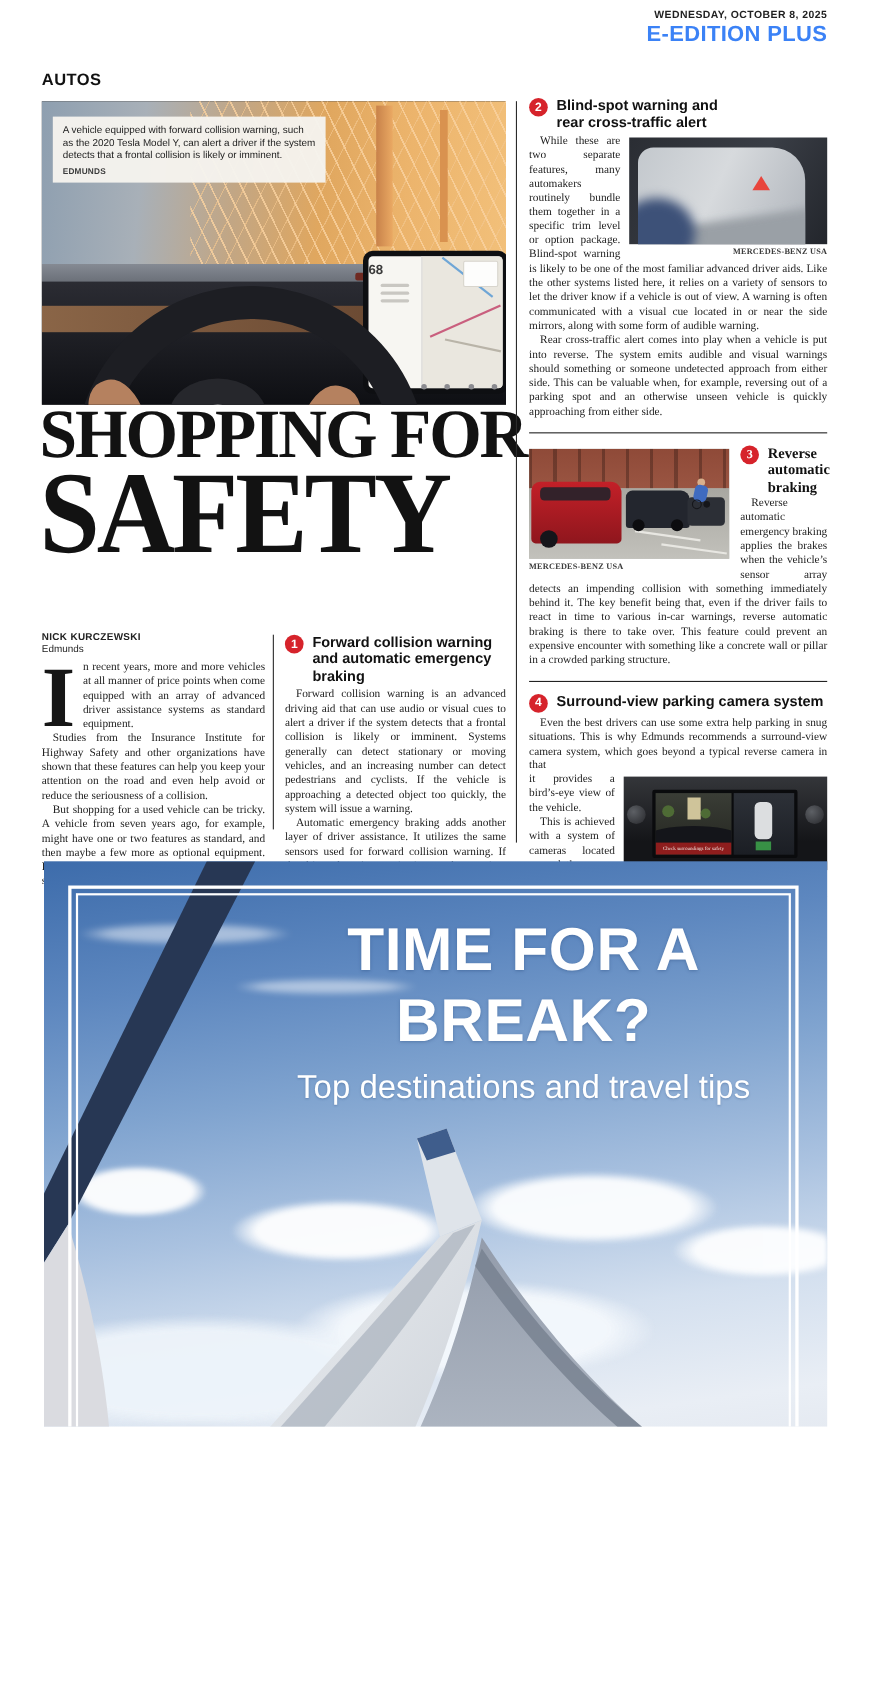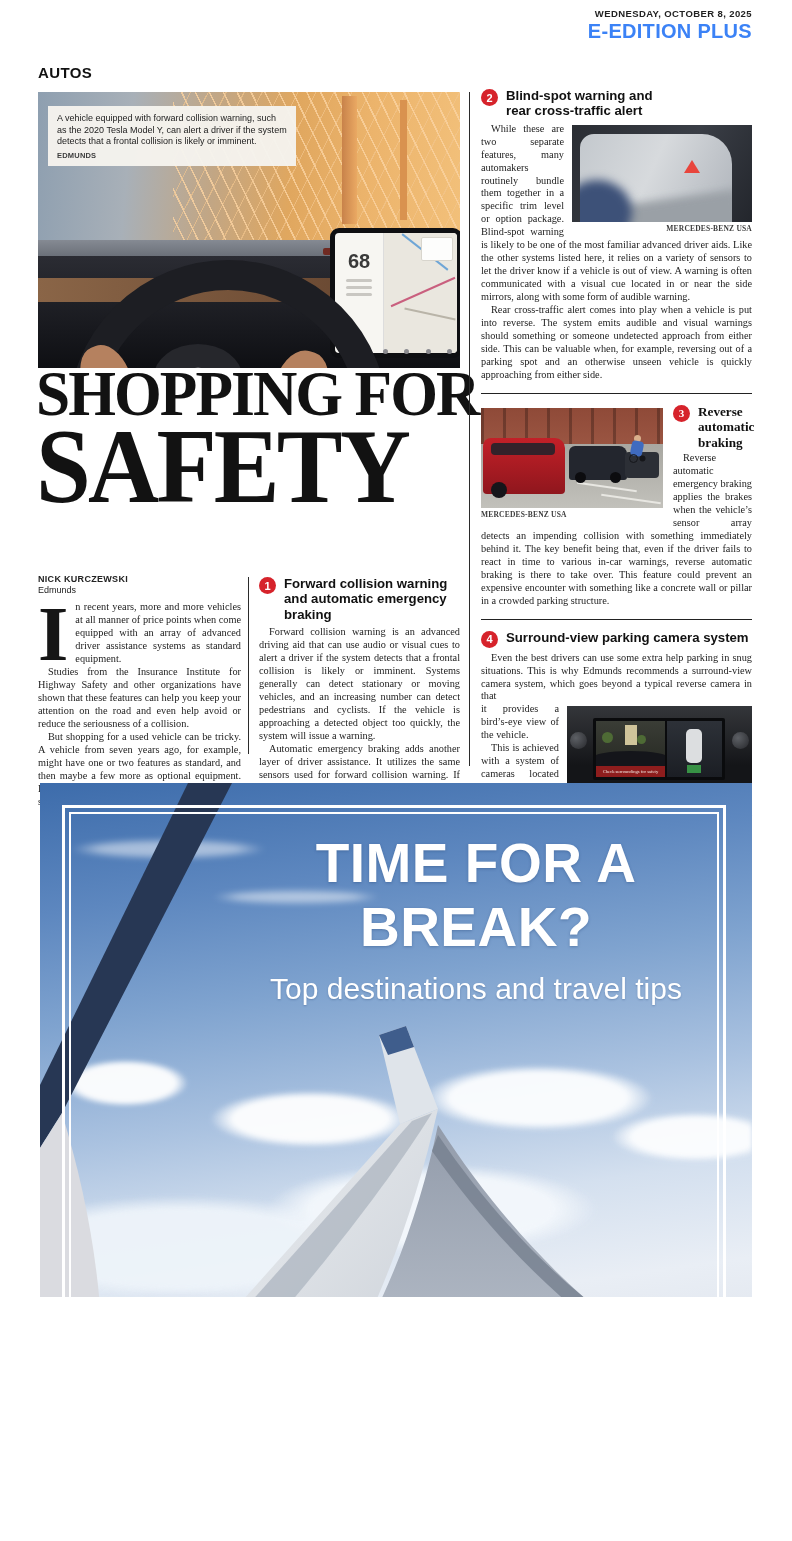--- a/index.html
+++ b/index.html
@@ -27,21 +27,21 @@
   .lp-car.c3{left:340px;background:#56330f;}
   .lp-dash{position:absolute;left:0;bottom:0;right:0;height:112px;background:linear-gradient(#2b2c33,#0e0f13);}
   .lp-wood{position:absolute;left:0;top:186px;width:300px;height:24px;background:linear-gradient(90deg,#8a6547,#6b4a33);}
   .lp-wheel{position:absolute;left:30px;top:168px;width:260px;height:260px;border:30px solid #1d1e23;border-radius:50%;}
   .lp-hub{position:absolute;left:116px;top:252px;width:88px;height:66px;border-radius:50%;background:#26272c;display:flex;align-items:center;justify-content:center;}
   .lp-hand{position:absolute;background:#b5815f;border-radius:45%;}
   .hand-l{left:46px;top:252px;width:48px;height:78px;transform:rotate(-22deg);}
   .hand-r{left:236px;top:258px;width:52px;height:80px;transform:rotate(18deg);}
   .lp-screen{position:absolute;left:292px;top:136px;width:132px;height:130px;background:#0e0f12;border-radius:9px;padding:5px;box-sizing:border-box;}
   .lp-screen-inner{position:relative;width:100%;height:100%;background:#f7f6f2;border-radius:4px;overflow:hidden;display:flex;}
-  .lp-spd{width:48px;text-align:center;padding-top:17px;font-size:20px;font-weight:bold;color:#3a3a3a;}
+  .lp-spd{width:48px;text-align:left;padding-top:5px;font-size:12px;font-weight:bold;color:#3a3a3a;}
   .lp-spd .bars{margin:6px auto 0;width:26px;}
   .lp-spd .bars div{height:3px;background:#c9c7c2;margin-top:4px;border-radius:2px;}
   .lp-map{flex:1;background:#eae7df;position:relative;border-left:1px solid #ddd;}
   .lp-map .rd1{position:absolute;left:12px;top:18px;width:58px;height:2px;background:#6fa6d6;transform:rotate(38deg);}
   .lp-map .rd2{position:absolute;left:4px;top:58px;width:70px;height:2px;background:#c95f7e;transform:rotate(-24deg);}
   .lp-map .rd3{position:absolute;left:20px;top:80px;width:52px;height:2px;background:#b9b4a8;transform:rotate(12deg);}
   .lp-map .card{position:absolute;right:4px;top:4px;width:30px;height:22px;background:#fdfdfc;border:1px solid #d8d5cd;border-radius:2px;}
   .lp-iconrow{position:absolute;left:10px;bottom:4px;right:10px;display:flex;justify-content:space-between;}
   .lp-iconrow i{width:5px;height:5px;border-radius:50%;background:#8b8b90;}
   .lp-caption{position:absolute;left:10px;top:14px;width:248px;background:rgba(245,243,237,.97);padding:7px 9px 6px;box-sizing:border-box;}

